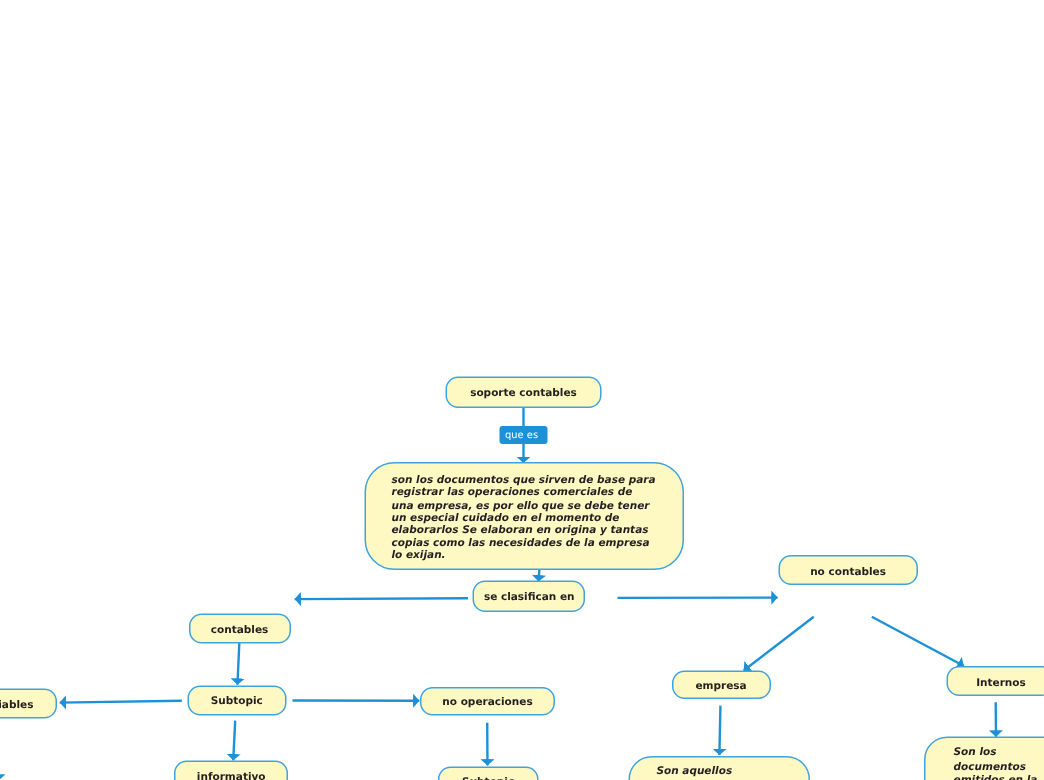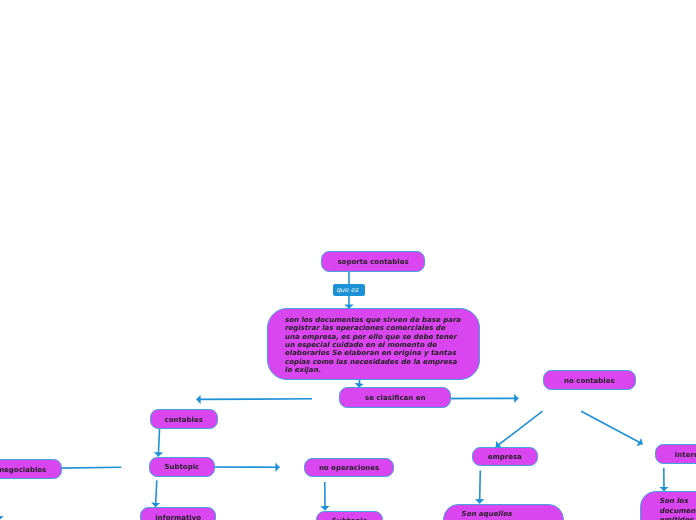--- a/index.html
+++ b/index.html
@@ -1,23 +1,23 @@
 <!DOCTYPE html>
 <html><head>
 <meta charset="utf-8">
 <title>Mind Map</title>
 <style>
   html,body{margin:0;padding:0;background:#ffffff;}
   body{width:696px;height:520px;overflow:hidden;position:relative;
        font-family:"DejaVu Sans",sans-serif;}
   #canvas{position:absolute;left:0;top:0;width:696px;height:520px;}
-  .node{position:absolute;box-sizing:border-box;background:#d946ef;
+  .node{position:absolute;box-sizing:border-box;background:#fef9c3;
         border:1.4px solid #3fa3de;display:flex;align-items:center;
         justify-content:center;color:#231f20;font-weight:bold;
-        font-size:7px;margin-left:24px;}
+        font-size:7px;}
   .pill{border-radius:8.3px;padding-top:1.4px;}
   .para{border-radius:20px;justify-content:flex-start;align-items:flex-start;
         text-align:left;line-height:8.35px;padding:7.1px 17.1px 6px 17px;font-style:italic;}
   .para2{border-radius:15.5px;line-height:9.3px;padding:5.2px 19px 6px 19.2px;}
   .lbl{position:absolute;box-sizing:border-box;background:#1d91d7;color:#ffffff;font-size:6.6px;
        font-weight:normal;border-radius:2px;display:flex;align-items:center;
        justify-content:center;padding:0.5px 2.6px 0 0;}
 </style>
 </head>
 <body>
@@ -41,25 +41,25 @@
     <line x1="542.5" y1="411.2" x2="495.8" y2="447" marker-end="url(#ah)"></line>
     <line x1="581.2" y1="411.2" x2="642.6" y2="444" marker-end="url(#ah)"></line>
     <line x1="-1.3" y1="483.3" x2="-1" y2="520.4" marker-end="url(#ah)"></line>
     <line x1="480.3" y1="470.4" x2="479.6" y2="503.4" marker-end="url(#ah)"></line>
     <line x1="663.8" y1="468.1" x2="664" y2="491.1" marker-end="url(#ah)"></line>
   </g>
 </svg>
 
 <div class="node pill" style="left:297px;top:251px;width:104px;height:21px;">soporte contables</div>
 
-<div class="lbl" style="left:333px;top:284px;width:32px;height:12px;font-style:italic;">que es</div>
+<div class="lbl" style="left:333px;top:284px;width:32px;height:12px;">que es</div>
 
 <div class="node para" style="left:243px;top:308px;width:213px;height:72px;">son los documentos que sirven de base para registrar las operaciones comerciales de una empresa, es por ello que se debe tener un especial cuidado en el momento de elaborarlos Se elaboran en origina y tantas copias como las necesidades de la empresa lo exijan.</div>
 
-<div class="node pill" style="left:315.3px;top:387px;width:112px;height:20.6px;">se clasifican en</div>
+<div class="node pill" style="left:315.3px;top:387px;width:75px;height:20.6px;">se clasifican en</div>
 
 <div class="node pill" style="left:125.7px;top:409px;width:68px;height:20px;">contables</div>
 
 <div class="node pill" style="left:518.9px;top:370px;width:93px;height:20.4px;">no contables</div>
 
 <div class="node pill" style="left:124.7px;top:456.7px;width:66.3px;height:19.9px;">Subtopic</div>
 
 <div class="node pill" style="left:-40.4px;top:459.4px;width:78.2px;height:19.9px;">negociables</div>
 
 <div class="node pill" style="left:280.3px;top:457.6px;width:89.4px;height:19.9px;">no operaciones</div>

